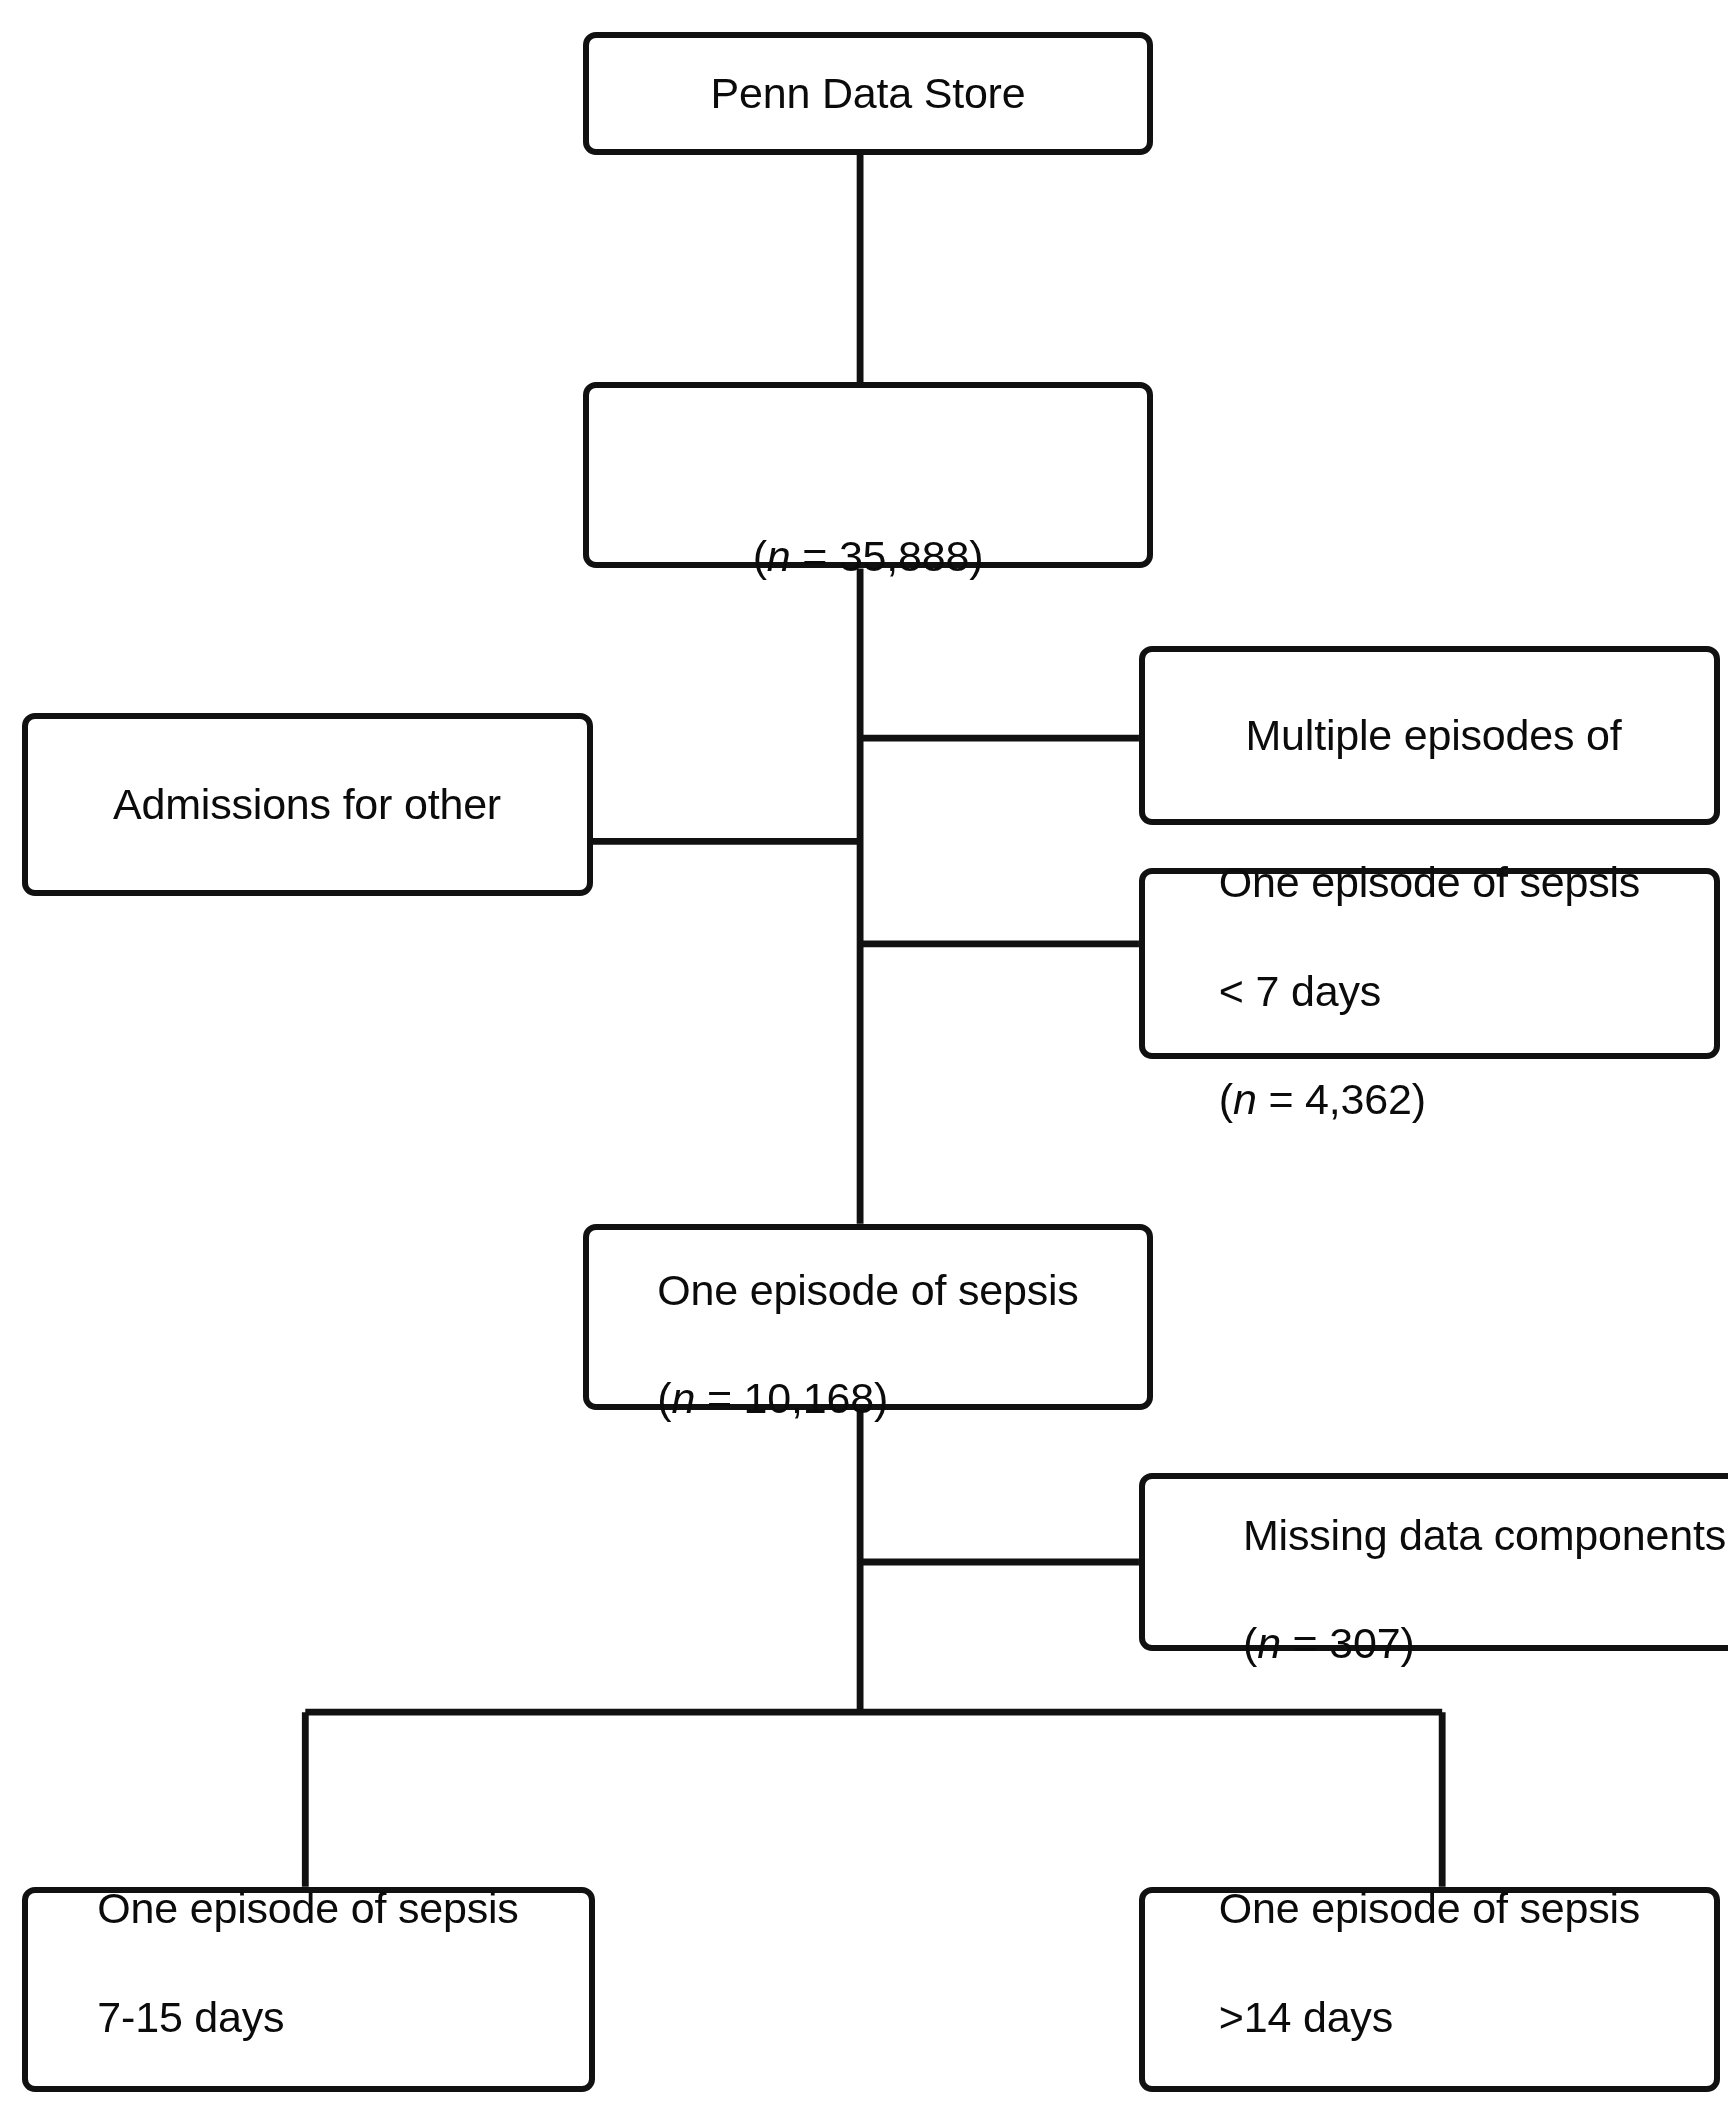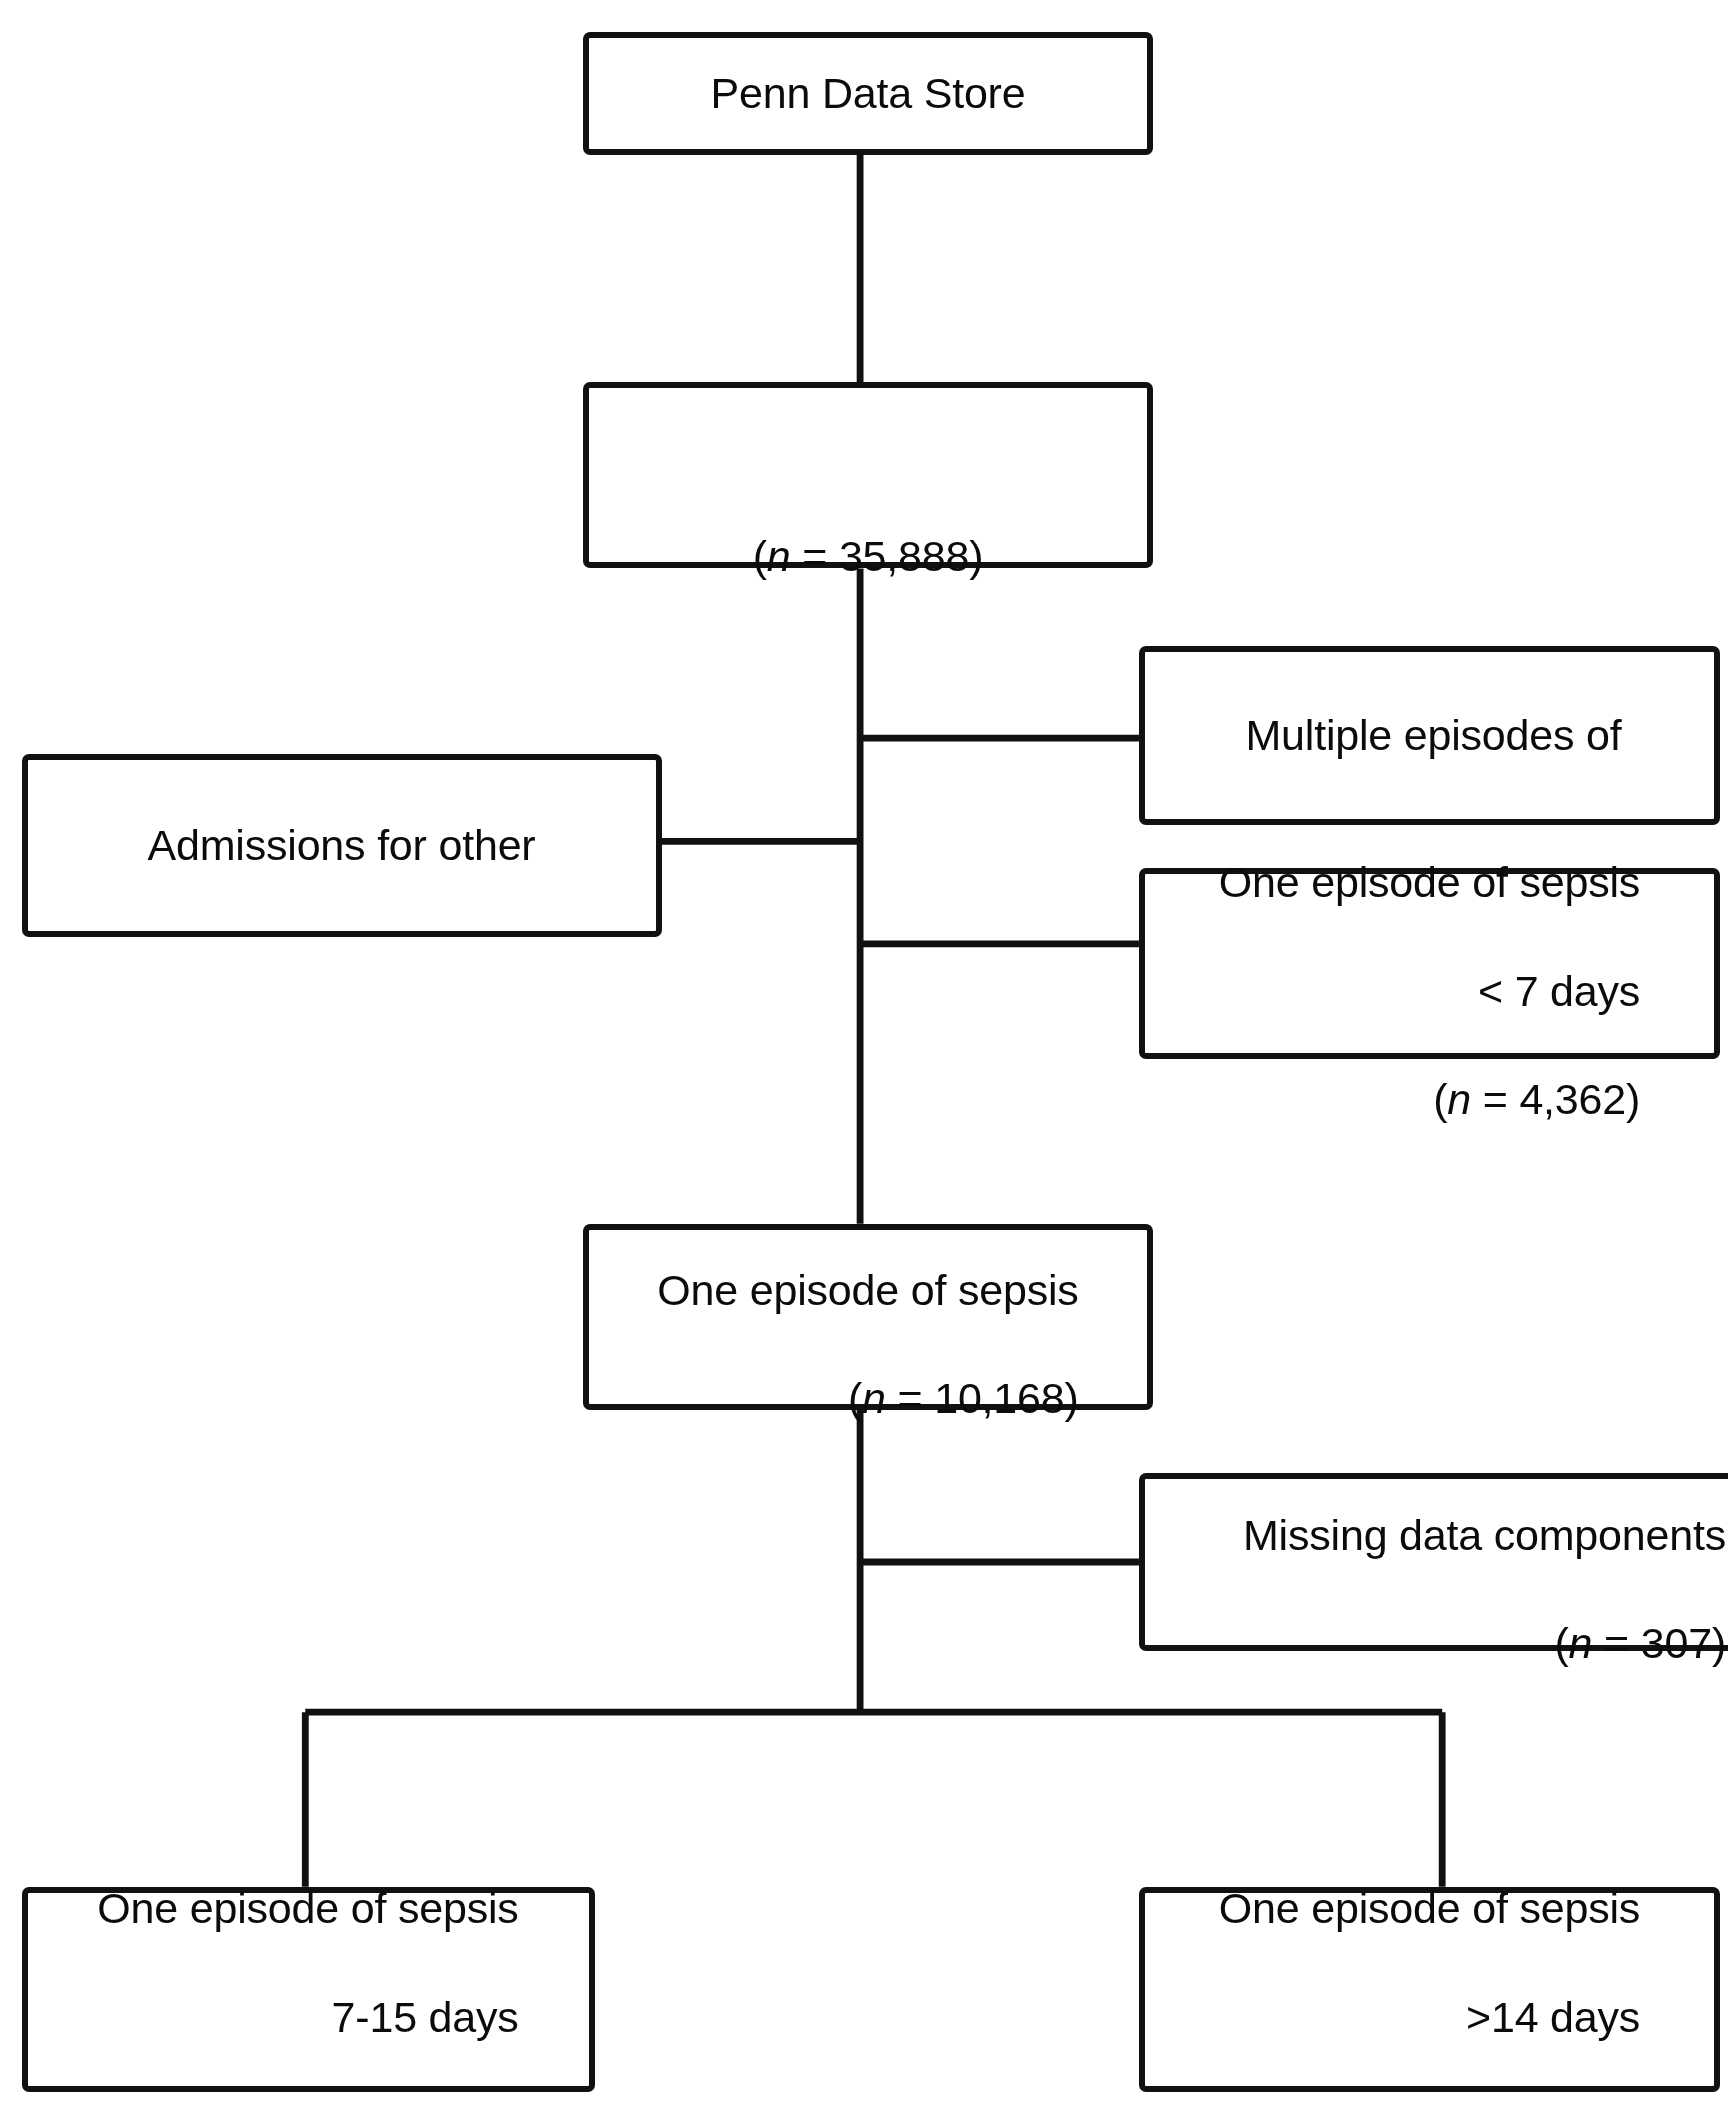--- a/index.html
+++ b/index.html
@@ -24,44 +24,44 @@
     top: 0;
     width: 1728px;
     height: 2108px;
     pointer-events: none;
   }
   .node {
     position: absolute;
     box-sizing: border-box;
     background: #ffffff;
     border: 6.8px solid #111111;
-    border-radius: 7px;
+    border-radius: 13px;
     display: flex;
     align-items: center;
     justify-content: center;
-    text-align: right;
+    text-align: left;
     color: #0b0b0b;
     font-size: 43px;
     line-height: 1.26;
     letter-spacing: -0.2px;
     z-index: 2;
   }
   .node .label {
     display: block;
     padding: 0 17.6px;
     white-space: pre-line;
   }
   .node em {
     font-style: italic;
   }
   
   #node-penn-data-store   { left: 583px;  top: 32px;   width: 570px;  height: 123px; }
   #node-all-patient-records { left: 583px; top: 382px; width: 570px;  height: 186px; }
   #node-multiple-episodes { left: 1139px; top: 646px;  width: 581px;  height: 179px; padding-left: 8px; }
-  #node-admissions-other  { left: 21.5px;   top: 754px;  width: 640px;  height: 183px; }
+  #node-admissions-other  { left: 21.5px;   top: 713px;  width: 571px;  height: 183px; }
   #node-sepsis-lt7        { left: 1139px; top: 868px;  width: 581px;  height: 191px; }
   #node-one-episode       { left: 583px;  top: 1224px; width: 570px;  height: 186px; }
   #node-missing-data      { left: 1139px; top: 1473px; width: 691px;  height: 178px; }
   #node-sepsis-7to14      { left: 21.5px;   top: 1887px; width: 573px;  height: 205px; }
   #node-sepsis-gt14       { left: 1139px; top: 1887px; width: 581px;  height: 205px; }
 </style>
 </head>
 <body>
 
 <div id="figure">

